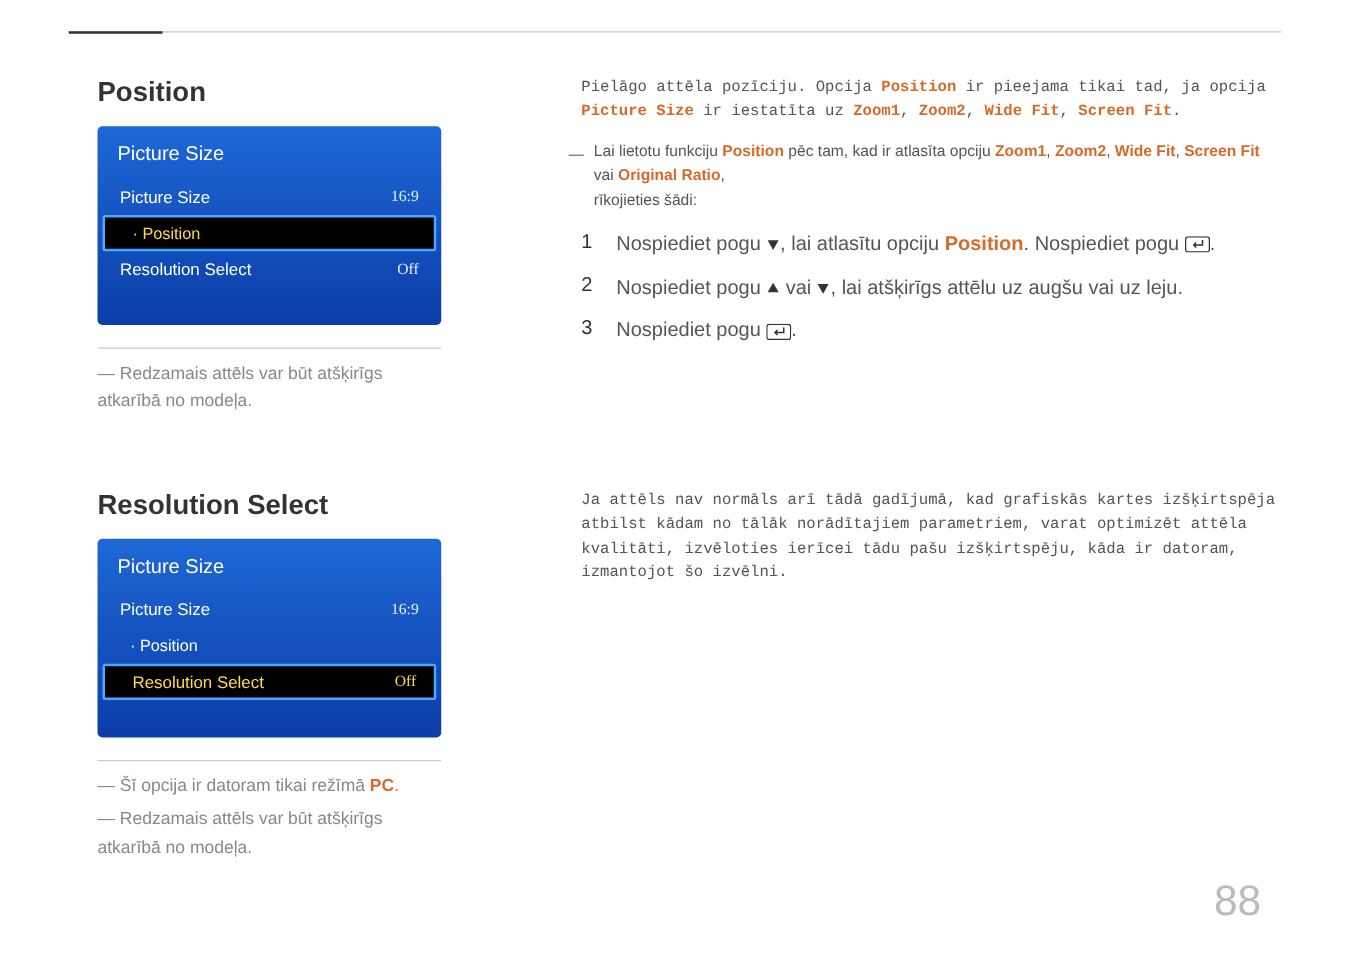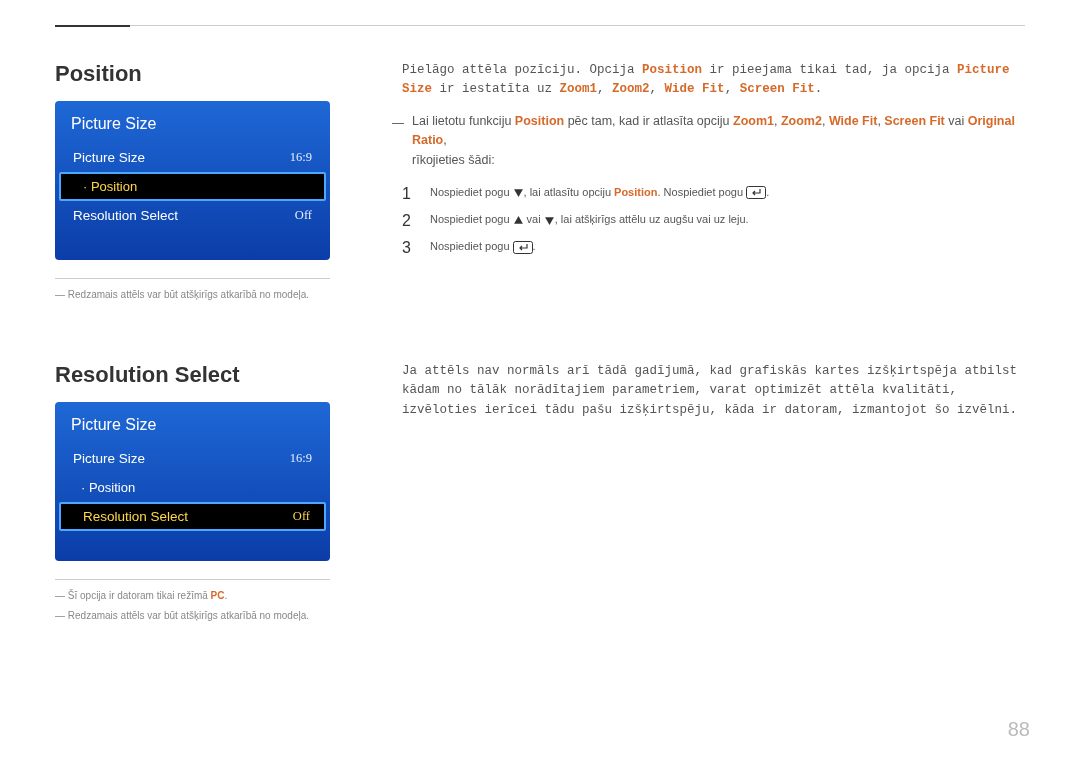--- a/index.html
+++ b/index.html
@@ -1,43 +1,43 @@
 <!DOCTYPE html>
 <html><head>
 <meta charset="utf-8">
 <style>
   * { margin: 0; padding: 0; box-sizing: border-box; }
   body { font-family: "Segoe UI", Arial, sans-serif; background: #fff; color: #444; width: 1080px; height: 763px; position: relative; }
   .page { padding: 25px 55px 0 55px; }
   .topline { border-top: 1px solid #ccc; margin-bottom: 35px; position: relative; }
   .topline-thick { position: absolute; left: 0; top: -1px; width: 75px; height: 2px; background: #333; }
-  .row { display: flex; gap: 72px; margin-bottom: 55px; }
+  .row { display: flex; gap: 112px; margin-bottom: 55px; margin-left: 23px; }
   .left { width: 275px; flex-shrink: 0; }
   .right { flex: 1; font-size: 12.5px; color: #555; line-height: 1.55; }
   h2.section-title { font-size: 22px; font-weight: 600; color: #333; margin-bottom: 14px; }
   .osd { background: linear-gradient(180deg,#1e68d6 0%,#0b3da8 100%); border-radius: 4px; padding: 10px 0 30px 0; color: #fff; margin-bottom: 18px; }
   .osd-title { font-size: 16px; padding: 4px 16px 10px 16px; }
   .osd-item { display: flex; justify-content: space-between; align-items: center; padding: 7px 18px; font-size: 13.5px; }
   .osd-item.sub { padding-left: 26px; font-size: 13px; }
   .osd-item.selected { background: #000; border: 2px solid #4aa8ff; border-radius: 2px; margin: 0 4px; padding: 5px 14px 5px 22px; color: #ffd94a; }
   .osd-item .val { color: #e8f0ff; font-size: 12.5px; font-family: Liberation Serif, serif; }
   .osd-item.selected .val { color: #ffd94a; }
   .hr-thin { border: none; border-top: 1px solid #ccc; margin: 4px 0 8px 0; }
-  .footnote { font-size: 10px; color: #888; line-height: 1.6; margin-bottom: 4px; }
+  .footnote { font-size: 14px; color: #888; line-height: 1.6; margin-bottom: 4px; }
   .footnote::before { content: "― "; }
   .hl { color: #d66a2a; font-weight: 600; }
   .desc { margin-bottom: 12px; font-family: Liberation Mono, monospace; }
   .note-wrap { position: relative; padding-left: 10px; margin-bottom: 14px; }
   .note-dash { position: absolute; left: -10px; top: 2px; font-size: 12px; color: #555; }
   ol.steps { list-style: none; counter-reset: st; }
-  ol.steps li { counter-increment: st; position: relative; padding-left: 28px; margin-bottom: 10px; font-size: 11px; color: #555; }
+  ol.steps li { counter-increment: st; position: relative; padding-left: 28px; margin-bottom: 10px; font-size: 16px; color: #555; }
   ol.steps li::before { content: counter(st); position: absolute; left: 0; top: -2px; font-size: 16px; font-weight: 400; color: #333; width: 20px; }
   .ico { display: inline-flex; vertical-align: middle; }
   .ico svg { display: block; }
-  .page-num { position: absolute; right: 50px; bottom: 22px; font-size: 20px; color: #bbb; font-weight: 300; }
+  .page-num { position: absolute; right: 71px; bottom: 22px; font-size: 34px; color: #bbb; font-weight: 300; }
 </style>
 </head>
 <body>
 
 <div class="page">
   <div class="topline">
       <div class="topline-thick"></div>
     </div>
   <div id="content">
       <div class="row">

